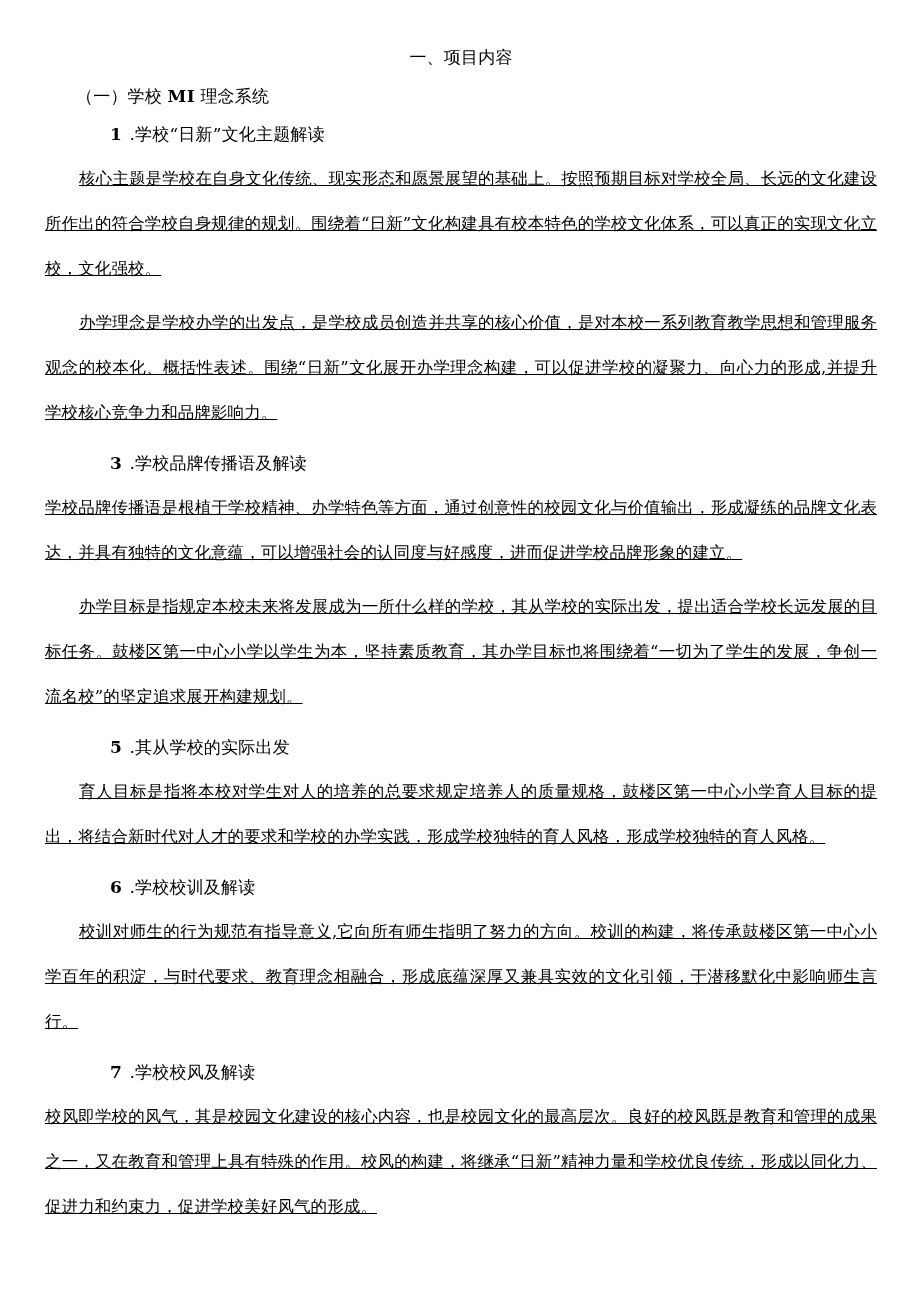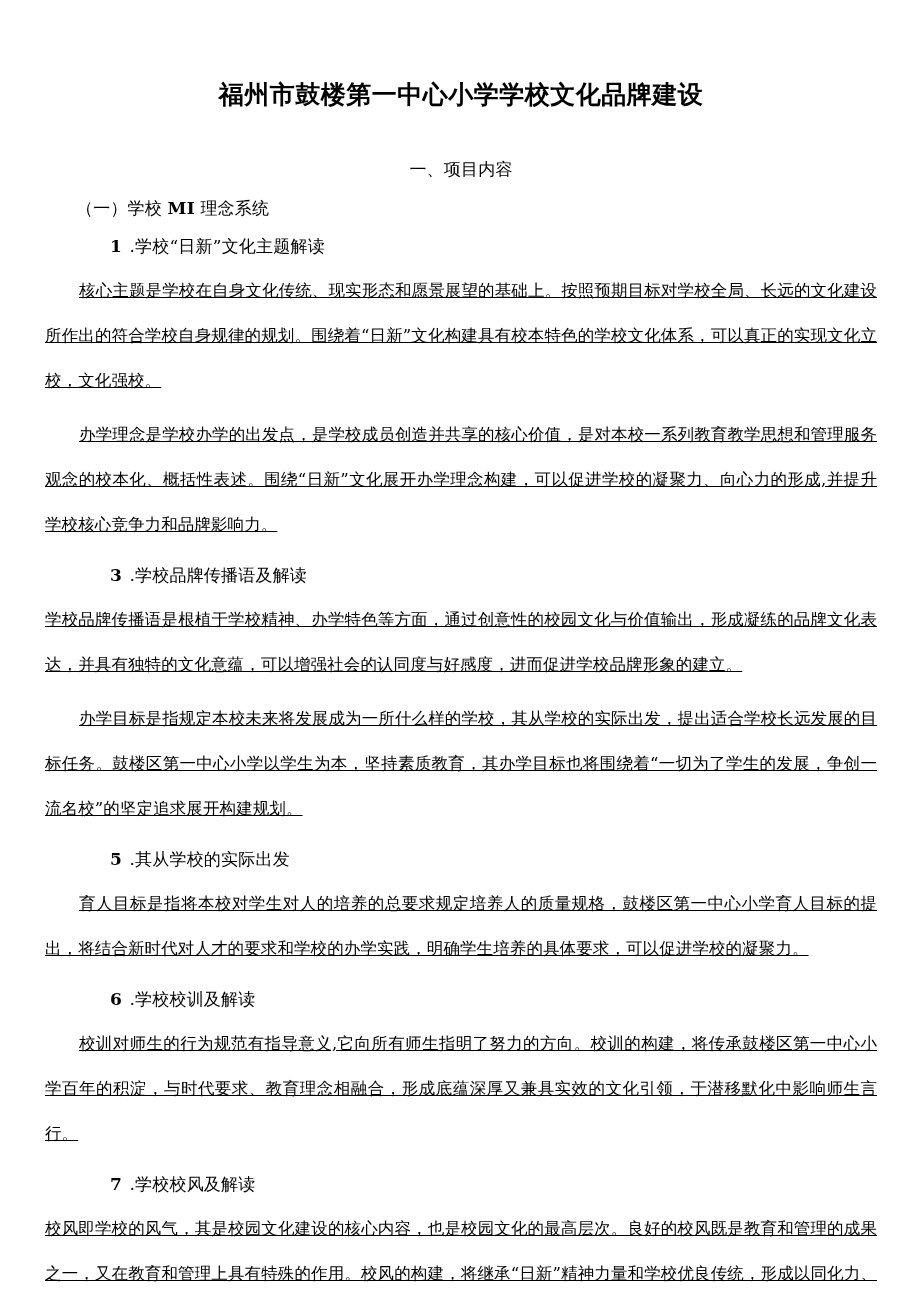--- a/index.html
+++ b/index.html
@@ -99,38 +99,37 @@
   .body-para.noindent {
     text-indent: 0;
   }
 </style>
 </head>
 <body>
 
 <div class="page">
   <div class="content">
 
-    <h1 class="doc-title">福州市鼓楼第一中心小学学校文化品牌建设</h1>
 
     <p class="h1-item">一、项目内容</p>
 
     <p class="h2-item"><span>（一）学校 </span><span class="kw">MI</span><span> 理念系统</span></p>
 
     <p class="h3-item"><span class="num">1</span><span class="sep"> .</span><span>学校“日新”文化主题解读</span></p>
     <p class="body-para">核心主题是学校在自身文化传统、现实形态和愿景展望的基础上。按照预期目标对学校全局、长远的文化建设所作出的符合学校自身规律的规划。围绕着“日新”文化构建具有校本特色的学校文化体系，可以真正的实现文化立校，文化强校。</p>
 
     <p class="body-para">办学理念是学校办学的出发点，是学校成员创造并共享的核心价值，是对本校一系列教育教学思想和管理服务观念的校本化、概括性表述。围绕“日新”文化展开办学理念构建，可以促进学校的凝聚力、向心力的形成,并提升学校核心竞争力和品牌影响力。</p>
 
     <p class="h3-item"><span class="num">3</span><span class="sep"> .</span><span>学校品牌传播语及解读</span></p>
     <p class="body-para noindent">学校品牌传播语是根植于学校精神、办学特色等方面，通过创意性的校园文化与价值输出，形成凝练的品牌文化表达，并具有独特的文化意蕴，可以增强社会的认同度与好感度，进而促进学校品牌形象的建立。</p>
 
     <p class="body-para">办学目标是指规定本校未来将发展成为一所什么样的学校，其从学校的实际出发，提出适合学校长远发展的目标任务。鼓楼区第一中心小学以学生为本，坚持素质教育，其办学目标也将围绕着“一切为了学生的发展，争创一流名校”的坚定追求展开构建规划。</p>
 
     <p class="h3-item"><span class="num">5</span><span class="sep"> .</span><span>其从学校的实际出发</span></p>
-    <p class="body-para">育人目标是指将本校对学生对人的培养的总要求规定培养人的质量规格，鼓楼区第一中心小学育人目标的提出，将结合新时代对人才的要求和学校的办学实践，明确学生培养的具体要求，可以促进学校的凝聚力。</p>
+    <p class="body-para">育人目标是指将本校对学生对人的培养的总要求规定培养人的质量规格，鼓楼区第一中心小学育人目标的提出，将结合新时代对人才的要求和学校的办学实践，形成学校独特的育人风格，形成学校独特的育人风格。</p>
 
     <p class="h3-item"><span class="num">6</span><span class="sep"> .</span><span>学校校训及解读</span></p>
     <p class="body-para">校训对师生的行为规范有指导意义,它向所有师生指明了努力的方向。校训的构建，将传承鼓楼区第一中心小学百年的积淀，与时代要求、教育理念相融合，形成底蕴深厚又兼具实效的文化引领，于潜移默化中影响师生言行。</p>
 
     <p class="h3-item"><span class="num">7</span><span class="sep"> .</span><span>学校校风及解读</span></p>
     <p class="body-para noindent">校风即学校的风气，其是校园文化建设的核心内容，也是校园文化的最高层次。良好的校风既是教育和管理的成果之一，又在教育和管理上具有特殊的作用。校风的构建，将继承“日新”精神力量和学校优良传统，形成以同化力、促进力和约束力，促进学校美好风气的形成。</p>
 
   </div>
 </div>
 

